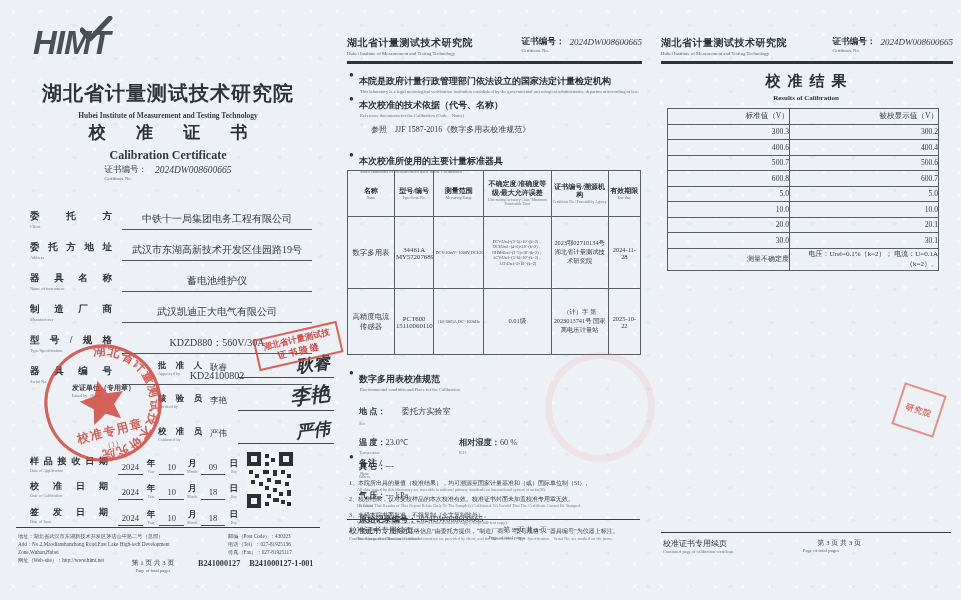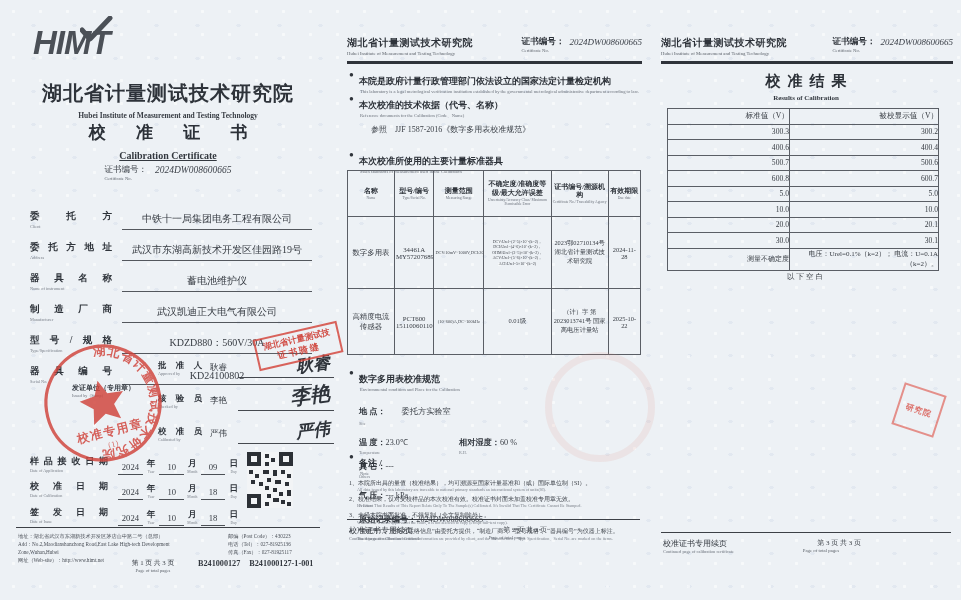--- a/index.html
+++ b/index.html
@@ -18,21 +18,21 @@
   .abs{position:absolute;}
   .ctr{text-align:center;width:100%;}
 
   
   .logo{font-family:"Liberation Sans",sans-serif;font-weight:bold;font-style:italic;
     font-size:33px;letter-spacing:-1px;color:#4b5057;}
   .logo-check{position:absolute;left:47px;top:-8px;}
   .inst1{font-size:20px;font-weight:bold;color:#2e333a;letter-spacing:1px;}
   .insten1{font-size:7.5px;font-weight:bold;color:#383d44;}
   .cert-title{font-size:17px;font-weight:bold;color:#2c3138;letter-spacing:13px;padding-left:13px;}
-  .cert-title-en{font-size:10px;font-weight:bold;color:#33383f;text-decoration:underline;}
+  .cert-title-en{font-size:12px;font-weight:bold;color:#33383f;}
   .certno-row{display:flex;justify-content:center;gap:8px;align-items:flex-start;}
   .certno-lbl .cn{font-size:8.5px;display:block;color:#3a3f46;}
   .certno-lbl .en{font-size:4.6px;display:block;color:#5d636b;}
   .certno-val{font-size:9.5px;color:#3d424a;padding-top:1px;font-style:italic;}
 
   .fields{position:absolute;left:30px;top:199px;width:282px;}
   .frow{display:flex;align-items:flex-end;height:31px;}
   .flab{width:92px;flex:none;padding-bottom:1px;}
   .flab .cn{display:block;width:82px;font-size:9.5px;font-weight:bold;color:#2f343b;text-align-last:justify;}
   .flab .en{display:block;font-size:4.3px;color:#7b818a;margin-top:1px;}
@@ -583,21 +583,20 @@
             <td>30.0</td>
             <td>30.1</td>
           </tr>
       <tr style="height:22px;">
         <td class="unc-l" style="width:30%;">测量不确定度</td>
         <td class="unc-v">电压：Urel=0.1%（k=2）； 电流：U=0.1A（k=2）。</td>
       </tr>
     </tbody>
       </table>
 
-    <div class="blankline">以下空白</div>
 
     <div class="fragstamp">
         <span>研究院</span>
       </div>
 
     <div class="f23" style="top:532px;">
       <div class="cont">
         <span class="cn">校准证书专用续页</span>
         <span class="en">Continued page of calibration certificate</span>
       </div>

